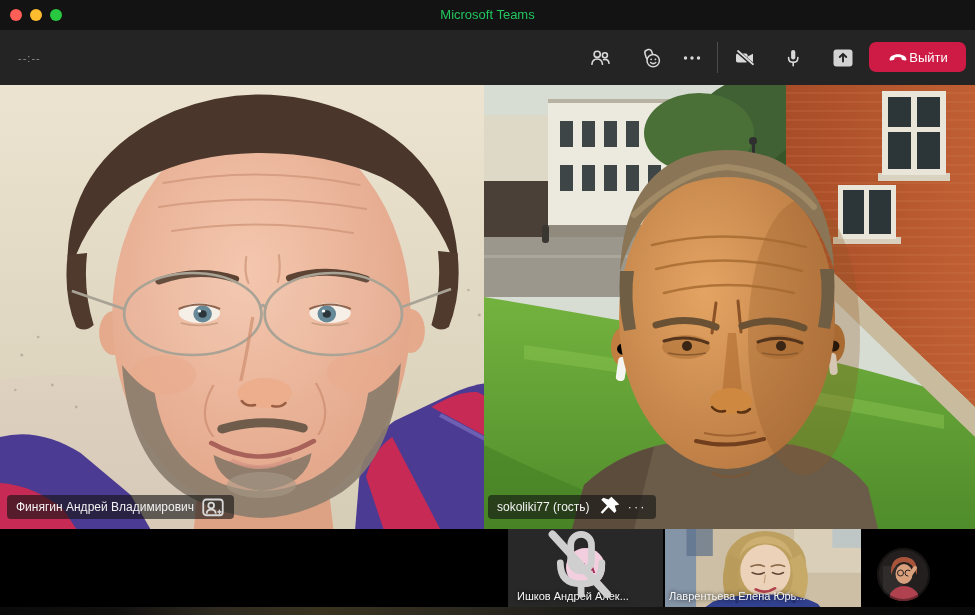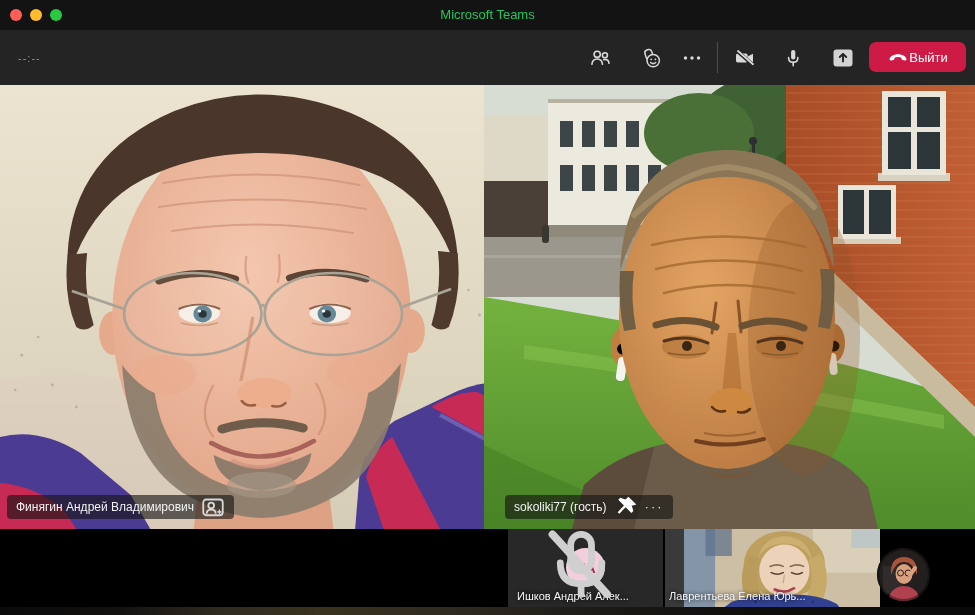--- a/index.html
+++ b/index.html
@@ -27,21 +27,21 @@
   .video.left{left:0;width:524px;}
   .video.right{left:484px;width:491px;}
   .video svg{display:block;width:100%;height:100%;}
   .name-pill{position:absolute;bottom:10px;height:24px;border-radius:4px;background:rgba(20,20,20,.62);
         display:flex;align-items:center;gap:7px;padding:0 9px;color:#f2f2f2;font-size:12px;white-space:nowrap;}
   .name-pill .dots{font-size:13px;letter-spacing:2px;color:#e8e8e8;line-height:10px;cursor:pointer;}
   
   .filmstrip{position:absolute;left:0;top:529px;width:975px;height:78px;background:#000;}
   .stile{position:absolute;top:0;height:78px;overflow:hidden;}
   .stile.t1{left:508px;width:155px;background:#282828;}
-  .stile.t2{left:665px;width:196px;background:#3a3a3a;padding-left:19px;}
+  .stile.t2{left:665px;width:196px;background:#3a3a3a;}
   .stile svg{display:block;width:100%;height:100%;}
   .slabel{position:absolute;left:9px;bottom:5px;color:#f5f5f5;font-size:11px;white-space:nowrap;
           text-shadow:0 0 4px rgba(0,0,0,.9);}
   .avatar-circle{position:absolute;left:58px;top:19px;width:39px;height:39px;border-radius:50%;
           background:#f3cede;display:flex;align-items:center;justify-content:center;
           color:#a12c52;font-size:14px;font-weight:bold;}
   .micoff{position:absolute;right:7px;bottom:5px;}
   .pip{position:absolute;left:877px;top:19px;width:53px;height:53px;border-radius:50%;overflow:hidden;
           background:#221d1d;}
   .pip svg{display:block;width:100%;height:100%;}
@@ -349,21 +349,21 @@
         <circle cx="297" cy="261" r="5" fill="#3a2514"></circle>
         <path d="M278,268 Q296,272 314,268" fill="none" stroke="#8a5a2e" stroke-width="1.5"></path>
         <path d="M244,248 L238,310 Q240,322 252,322 L258,308 L252,248 Z" fill="#a35f24" opacity="0.45"></path>
         <ellipse cx="247" cy="316" rx="21" ry="13" fill="#cf8840"></ellipse>
         <path d="M228,322 Q233,328 241,326" fill="none" stroke="#5c3312" stroke-width="2.5" stroke-linecap="round"></path>
         <path d="M266,324 Q261,329 254,327" fill="none" stroke="#5c3312" stroke-width="2.5" stroke-linecap="round"></path>
         <path d="M212,356 Q245,364 280,354" fill="none" stroke="#713f1d" stroke-width="4" stroke-linecap="round"></path>
         <path d="M220,348 Q245,354 272,347" fill="none" stroke="#8a4c22" stroke-width="2" opacity="0.6"></path>
         <path d="M228,388 Q246,396 266,387" fill="none" stroke="#8a4f24" stroke-width="2" opacity="0.5"></path>
       </svg>
-      <div class="name-pill" style="left:21px;">
+      <div class="name-pill" style="left:4px;">
         <span>sokoliki77 (гость)</span>
         <svg width="13" height="13" viewBox="0 0 13 13">
           <path d="M7.8,0.9 L12.1,5.2 L9.6,5.8 L10.5,8.6 L9.4,9.7 L6.3,6.6 L2.9,10.2 L2,9.3 L5.4,5.7 L2.3,2.6 L3.4,1.5 L6.2,2.4 Z" fill="#fff"></path>
         </svg>
         <span class="dots">···</span>
       </div>
     </div>
   </div>
 
   <div class="filmstrip">

